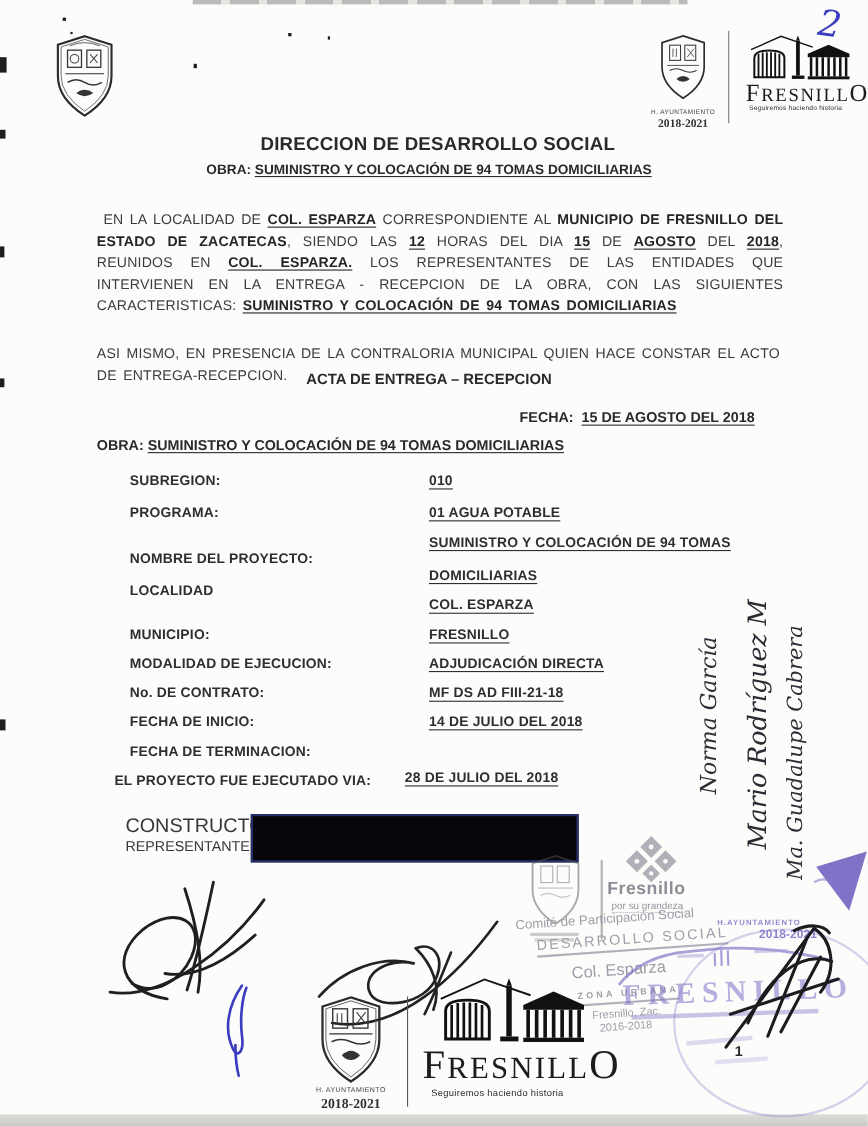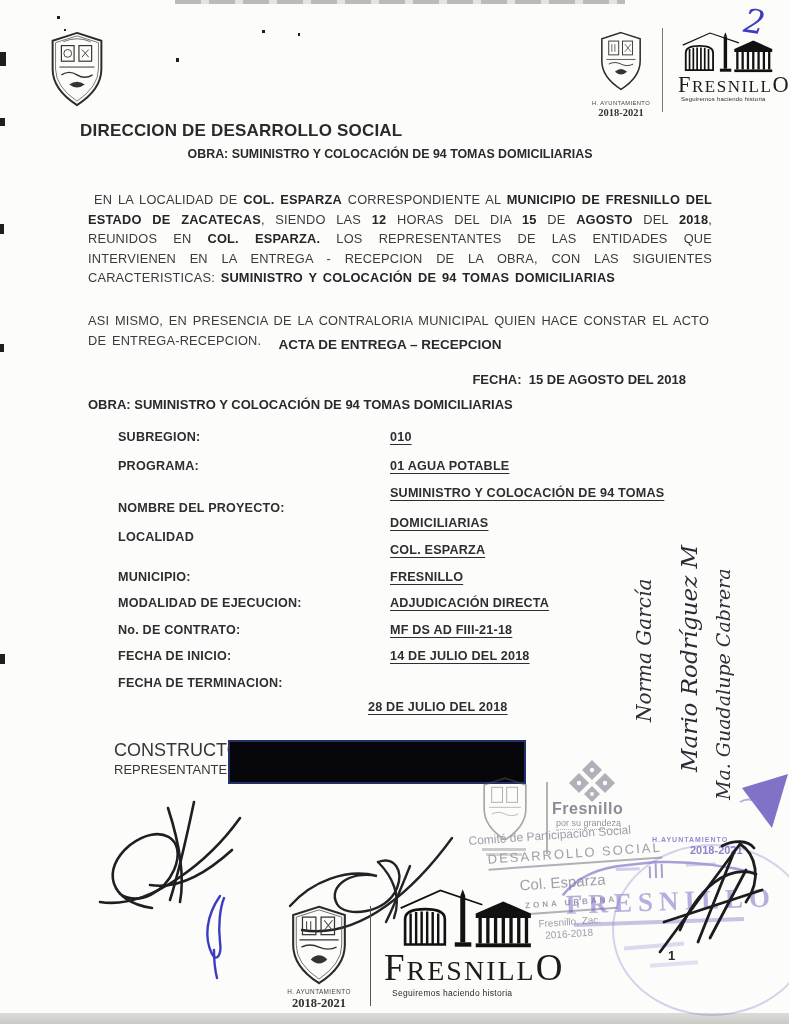--- a/index.html
+++ b/index.html
@@ -3,21 +3,21 @@
 <meta charset="utf-8">
 <style>
   html,body{margin:0;padding:0;background:#e9e9e7;}
   #page{
     position:relative;width:789px;height:1024px;margin:0 auto;
     background:#fcfcfa;overflow:hidden;
     font-family:"Liberation Sans",sans-serif;color:#333;
   }
   .abs{position:absolute;}
   .b{font-weight:bold;}
-  .u{text-underline-offset:2px;text-decoration-thickness:1.3px;}
+  .u{text-decoration:underline;text-underline-offset:2px;text-decoration-thickness:1.3px;}
   .title{font-weight:bold;color:#2a2a2c;font-size:17px;letter-spacing:.2px;}
   .para{font-size:12.8px;line-height:19.5px;color:#3b3b3d;text-align:justify;letter-spacing:.2px;word-spacing:2px;margin-top:19px;}
   .para .b{color:#252527;}
   .lbl{font-weight:bold;font-size:12.6px;color:#2e2e31;letter-spacing:.2px;}
   .val{font-weight:bold;font-size:12.6px;color:#2e2e31;text-decoration:underline;text-underline-offset:3px;letter-spacing:.2px;}
   .crest-cap{font-size:5.8px;color:#444;letter-spacing:.4px;text-align:center;}
   .crest-yr{font-family:"Liberation Serif",serif;font-weight:bold;color:#333;text-align:center;}
   .logo-serif{font-family:"Liberation Serif",serif;color:#1c1c1c;white-space:nowrap;}
   .logo-serif .big{font-size:1.32em;}
   .slogan{color:#2a2a2a;white-space:nowrap;}
@@ -91,21 +91,21 @@
       <rect x="72" y="52" width="50" height="3.5" fill="#111"></rect>
     </svg>
   </div>
   <div class="abs logo-serif" style="left:678px;top:72px;font-size:17px;letter-spacing:1.5px;">
     <span class="big">F</span><span>RESNILL</span><span class="big">O</span>
   </div>
   <div class="abs slogan" style="left:681px;top:96px;font-size:6px;letter-spacing:.2px;">Seguiremos haciendo historia</div>
 
   <div class="abs hand" style="left:744px;top:2px;font-size:33px;color:#3c3cc0;transform:rotate(8deg);">2</div>
 
-  <div class="abs title" style="left:80px;top:121px;width:604px;">DIRECCION DE DESARROLLO SOCIAL</div>
+  <div class="abs title" style="left:96px;top:121px;width:604px;text-align:center;">DIRECCION DE DESARROLLO SOCIAL</div>
   <div class="abs" style="left:88px;top:147px;width:604px;text-align:center;font-size:12.4px;font-weight:bold;color:#2a2a2c;">
     <span>OBRA:</span>
     <span class="u">SUMINISTRO Y COLOCACIÓN DE 94 TOMAS DOMICILIARIAS</span>
   </div>
 
   <div class="abs para" style="left:88px;top:171px;width:624px;text-indent:6px;">
     <span>EN LA LOCALIDAD DE </span><span class="b u">COL. ESPARZA</span><span> CORRESPONDIENTE AL </span><span class="b">MUNICIPIO DE FRESNILLO DEL ESTADO DE ZACATECAS</span><span>, SIENDO LAS </span><span class="b u">12</span><span> HORAS DEL DIA </span><span class="b u">15</span><span> DE </span><span class="b u">AGOSTO</span><span> DEL </span><span class="b u">2018</span><span>, REUNIDOS EN </span><span class="b u">COL. ESPARZA.</span><span> LOS REPRESENTANTES DE LAS ENTIDADES QUE INTERVIENEN EN LA ENTREGA - RECEPCION DE LA OBRA, CON LAS SIGUIENTES CARACTERISTICAS: </span><span class="b u">SUMINISTRO Y COLOCACIÓN DE 94 TOMAS DOMICILIARIAS</span>
   </div>
 
   <div class="abs para" style="left:88px;top:292px;width:624px;text-align:left;">ASI MISMO, EN PRESENCIA DE LA CONTRALORIA MUNICIPAL QUIEN HACE CONSTAR EL ACTO DE ENTREGA-RECEPCION.</div>
@@ -143,20 +143,21 @@
 
   <div class="abs lbl" style="left:118px;top:623px;">No. DE CONTRATO:</div>
   <div class="abs val" style="left:390px;top:623px;">MF DS AD FIII-21-18</div>
 
   <div class="abs lbl" style="left:118px;top:649px;">FECHA DE INICIO:</div>
   <div class="abs val" style="left:390px;top:649px;">14 DE JULIO DEL 2018</div>
 
   <div class="abs lbl" style="left:118px;top:676px;">FECHA DE TERMINACION:</div>
   <div class="abs val" style="left:368px;top:676px;margin-top:24px;">28 DE JULIO DEL 2018</div>
 
+  <div class="abs lbl" style="left:104px;top:703px;">EL PROYECTO FUE EJECUTADO VIA:</div>
 
   <div class="abs" style="left:114px;top:740px;font-size:18px;color:#37373a;">CONSTRUCTORA:</div>
   <div class="abs" style="left:114px;top:762px;font-size:13px;color:#37373a;">REPRESENTANTE</div>
   <div class="abs" style="left:228px;top:740px;width:294px;height:40px;background:#06060b;border:2px solid #24306b;"></div>
 
   <div class="abs" style="left:480px;top:772px;opacity:.5;">
     <svg width="50" height="74" viewBox="0 0 60 80">
       <path d="M30 3 L55 11 V40 Q55 61 30 77 Q5 61 5 40 V11 Z" fill="none" stroke="#555" stroke-width="2"></path>
       <rect x="14" y="14" width="13" height="18" fill="none" stroke="#666" stroke-width="1.2"></rect>
       <rect x="32" y="14" width="13" height="18" fill="none" stroke="#666" stroke-width="1.2"></rect>

